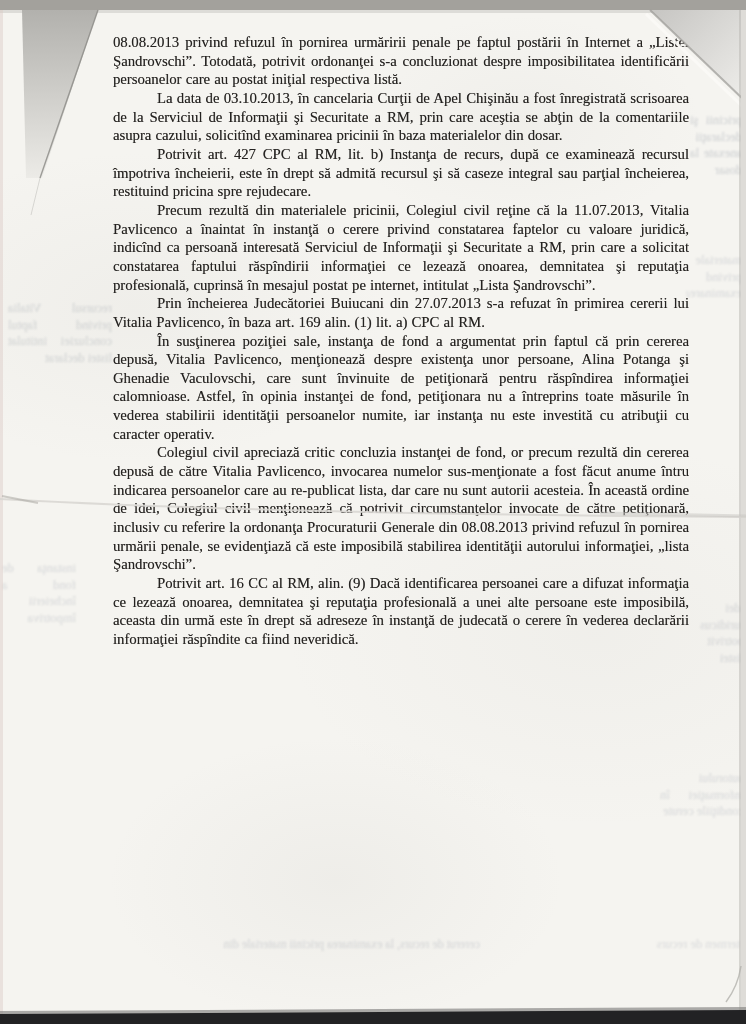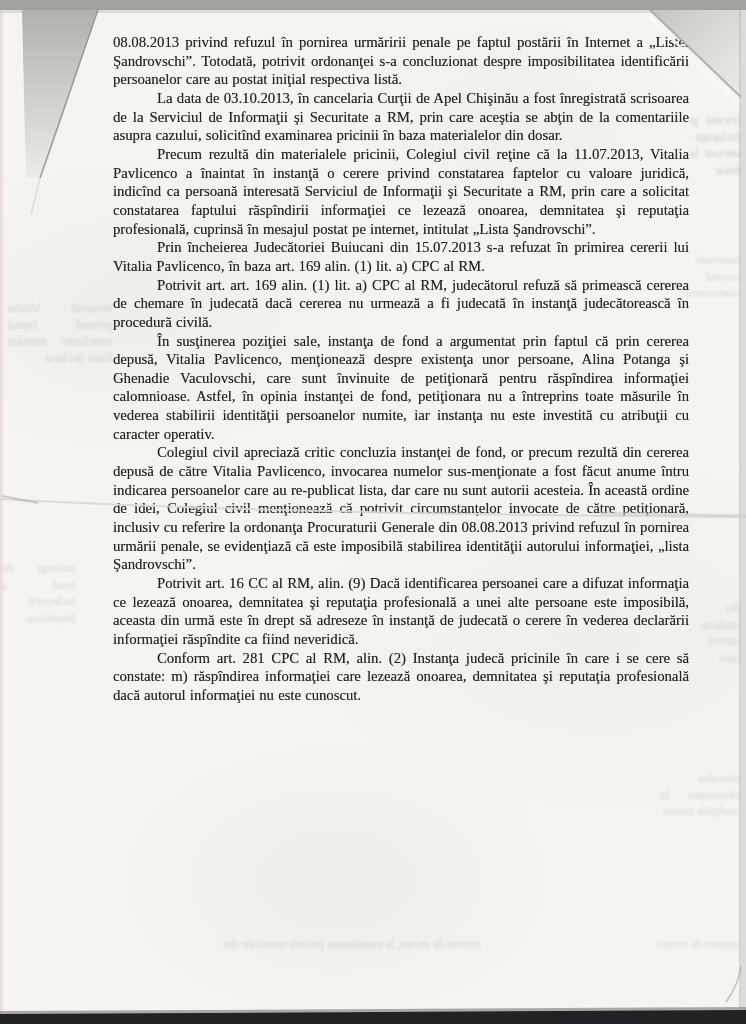--- a/index.html
+++ b/index.html
@@ -68,27 +68,26 @@
   <div class="bt bt3">recursul Vitalia privind faptul concluziei intitulat listei declarat</div>
   <div class="bt bt4">instanţa de fond a încheierii împotriva</div>
   <div class="bt bt5">idei iuridicus potrivit listei</div>
   <div class="bt bt6">autorului informaţiei în condiţiile cerute</div>
   <div class="bt bt7">cererut de recurs, la examinarea pricinii materiale din</div>
   <div class="bt bt8">termen de recurs</div>
 
   <div class="text-block">
       <p class="para noindent">08.08.2013 privind refuzul în pornirea urmăririi penale pe faptul postării în Internet a „Listei Şandrovschi”. Totodată, potrivit ordonanţei s-a concluzionat despre imposibilitatea identificării persoanelor care au postat iniţial respectiva listă.</p>
       <p class="para">La data de 03.10.2013, în cancelaria Curţii de Apel Chişinău a fost înregistrată scrisoarea de la Serviciul de Informaţii şi Securitate a RM, prin care aceştia se abţin de la comentariile asupra cazului, solicitînd examinarea pricinii în baza materialelor din dosar.</p>
+      <p class="para">Potrivit art. 427 CPC al RM, lit. b) Instanţa de recurs, după ce examinează recursul împotriva încheierii, este în drept să admită recursul şi să caseze integral sau parţial încheierea, restituind pricina spre rejudecare.</p>
       <p class="para">Precum rezultă din materialele pricinii, Colegiul civil reţine că la 11.07.2013, Vitalia Pavlicenco a înaintat în instanţă o cerere privind constatarea faptelor cu valoare juridică, indicînd ca persoană interesată Serviciul de Informaţii şi Securitate a RM, prin care a solicitat constatarea faptului răspîndirii informaţiei ce lezează onoarea, demnitatea şi reputaţia profesională, cuprinsă în mesajul postat pe internet, intitulat „Lista Şandrovschi”.</p>
-      <p class="para">Prin încheierea Judecătoriei Buiucani din 15.07.2013 s-a refuzat în primirea cererii lui Vitalia Pavlicenco, în baza art. 169 alin. (1) lit. a) CPC al RM.</p>
-      <p class="para">Potrivit art. art. 169 alin. (1) lit. a) CPC al RM,  judecătorul refuză să primească cererea de chemare în judecată dacă cererea nu urmează a fi judecată în instanţă judecătorească în procedură civilă.</p>
+      <p class="para">Prin încheierea Judecătoriei Buiucani din 27.07.2013 s-a refuzat în primirea cererii lui Vitalia Pavlicenco, în baza art. 169 alin. (1) lit. a) CPC al RM.</p>
       <p class="para">În susţinerea poziţiei sale, instanţa de fond a argumentat prin faptul că prin cererea depusă, Vitalia Pavlicenco, menţionează despre existenţa unor persoane, Alina Potanga şi Ghenadie Vaculovschi, care sunt învinuite de petiţionară pentru răspîndirea informaţiei calomnioase. Astfel, în opinia instanţei de fond, petiţionara nu a întreprins toate măsurile în vederea stabilirii identităţii persoanelor numite,  iar instanţa nu este investită cu atribuţii cu caracter operativ.</p>
       <p class="para">Colegiul civil apreciază critic concluzia instanţei de fond, or precum rezultă din cererea depusă de către Vitalia Pavlicenco, invocarea numelor sus-menţionate a fost făcut anume întru indicarea persoanelor care au re-publicat lista, dar care nu sunt autorii acesteia. În această ordine de idei, Colegiul civil menţionează că potrivit circumstanţelor invocate de către petiţionară, inclusiv cu referire la ordonanţa Procuraturii Generale din 08.08.2013 privind refuzul în pornirea urmării penale, se evidenţiază că este imposibilă stabilirea identităţii autorului informaţiei, „lista Şandrovschi”.</p>
       <p class="para">Potrivit art. 16 CC al RM, alin. (9) Dacă identificarea persoanei care a difuzat informaţia ce lezează onoarea, demnitatea şi reputaţia profesională a unei alte persoane este imposibilă, aceasta din urmă este în drept să adreseze în instanţă de judecată o cerere în vederea declarării informaţiei răspîndite ca fiind neveridică.</p>
-      <p class="para">Conform art. 281 CPC al RM, alin. (2) Instanţa judecă pricinile în care i se cere să constate: m) răspîndirea informaţiei care lezează onoarea, demnitatea şi reputaţia profesională dacă autorul informaţiei nu este cunoscut.</p>
     </div>
 
   <svg class="artifacts" width="746" height="1024" viewBox="0 0 746 1024" xmlns="http://www.w3.org/2000/svg">
     <defs>
       <linearGradient id="gtl" x1="0" y1="0" x2="0" y2="1">
         <stop offset="0" stop-color="#b2b1ad"></stop>
         <stop offset="1" stop-color="#ecebe7"></stop>
       </linearGradient>
       <linearGradient id="gtr" x1="0" y1="0" x2="1" y2="1">
         <stop offset="0" stop-color="#c6c5c2"></stop>

